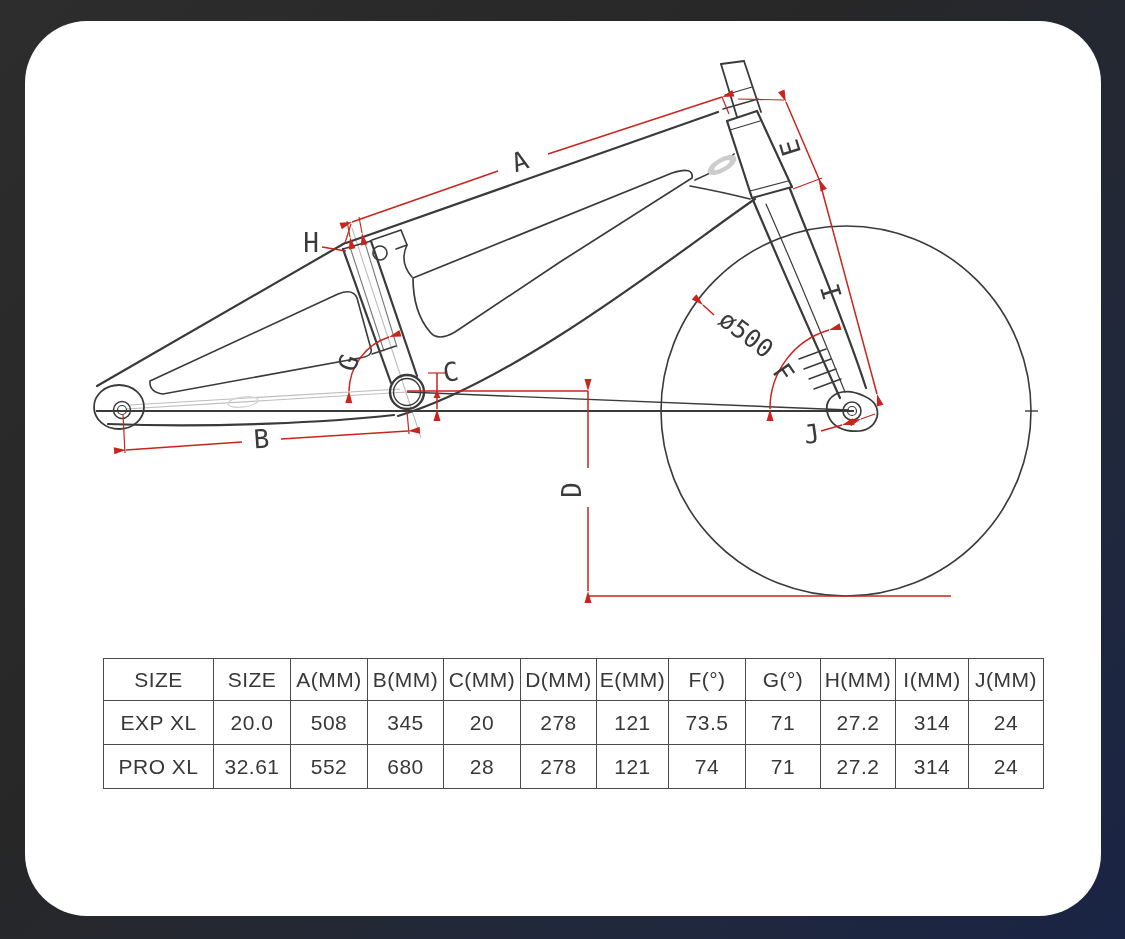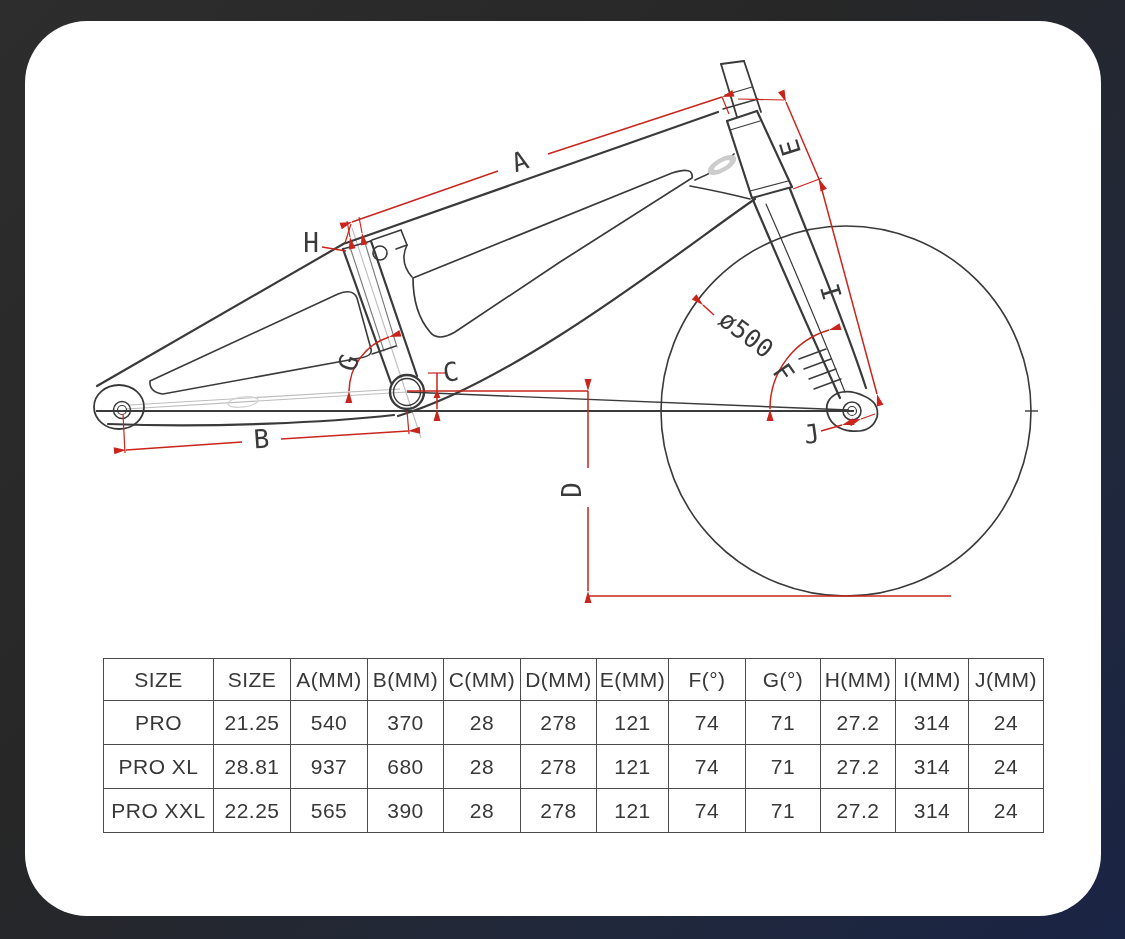--- a/index.html
+++ b/index.html
@@ -206,52 +206,38 @@
         <th>E(MM)</th>
         <th>F(°)</th>
         <th>G(°)</th>
         <th>H(MM)</th>
         <th>I(MM)</th>
         <th>J(MM)</th>
       </tr>
   </thead>
   <tbody>
       <tr>
-        <td>PRO</td>
-        <td>21.25</td>
-        <td>540</td>
-        <td>370</td>
-        <td>28</td>
+        <td>EXP XL</td>
+        <td>20.0</td>
+        <td>508</td>
+        <td>345</td>
+        <td>20</td>
         <td>278</td>
         <td>121</td>
-        <td>74</td>
+        <td>73.5</td>
         <td>71</td>
         <td>27.2</td>
         <td>314</td>
         <td>24</td>
       </tr>
       <tr>
         <td>PRO XL</td>
-        <td>28.81</td>
-        <td>937</td>
+        <td>32.61</td>
+        <td>552</td>
         <td>680</td>
-        <td>28</td>
-        <td>278</td>
-        <td>121</td>
-        <td>74</td>
-        <td>71</td>
-        <td>27.2</td>
-        <td>314</td>
-        <td>24</td>
-      </tr>
-      <tr>
-        <td>PRO XXL</td>
-        <td>22.25</td>
-        <td>565</td>
-        <td>390</td>
         <td>28</td>
         <td>278</td>
         <td>121</td>
         <td>74</td>
         <td>71</td>
         <td>27.2</td>
         <td>314</td>
         <td>24</td>
       </tr>
     </tbody>

